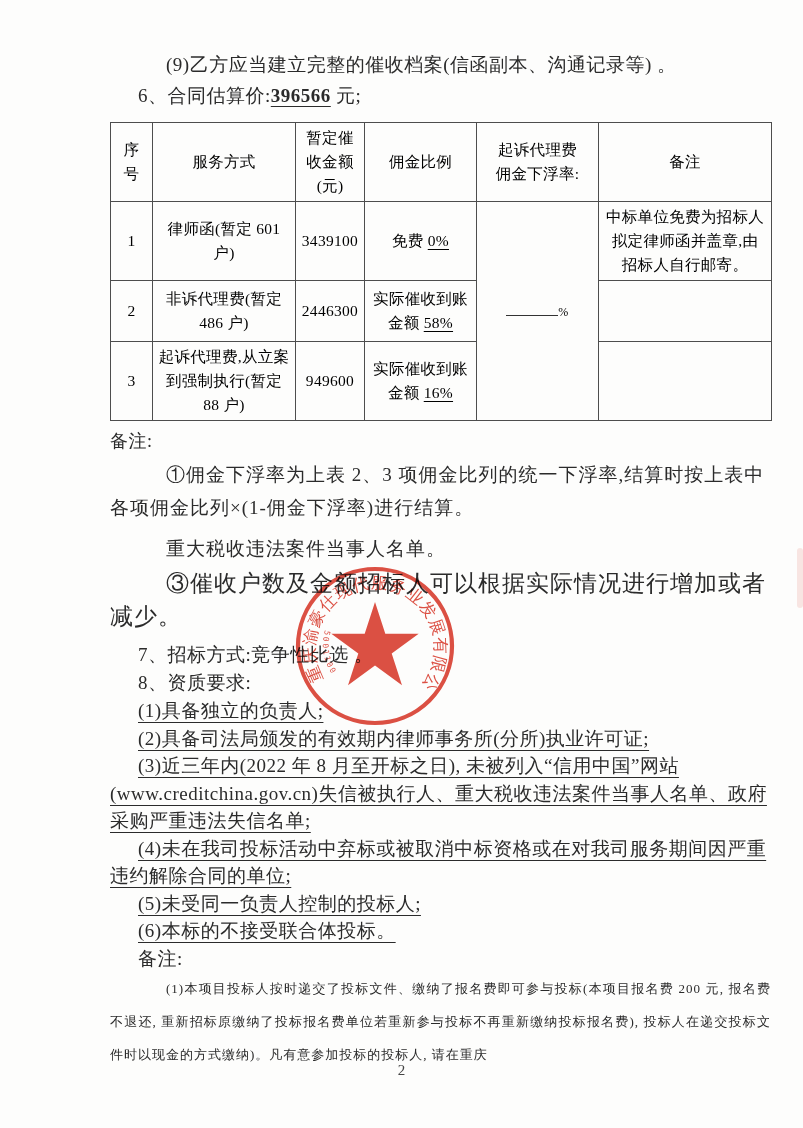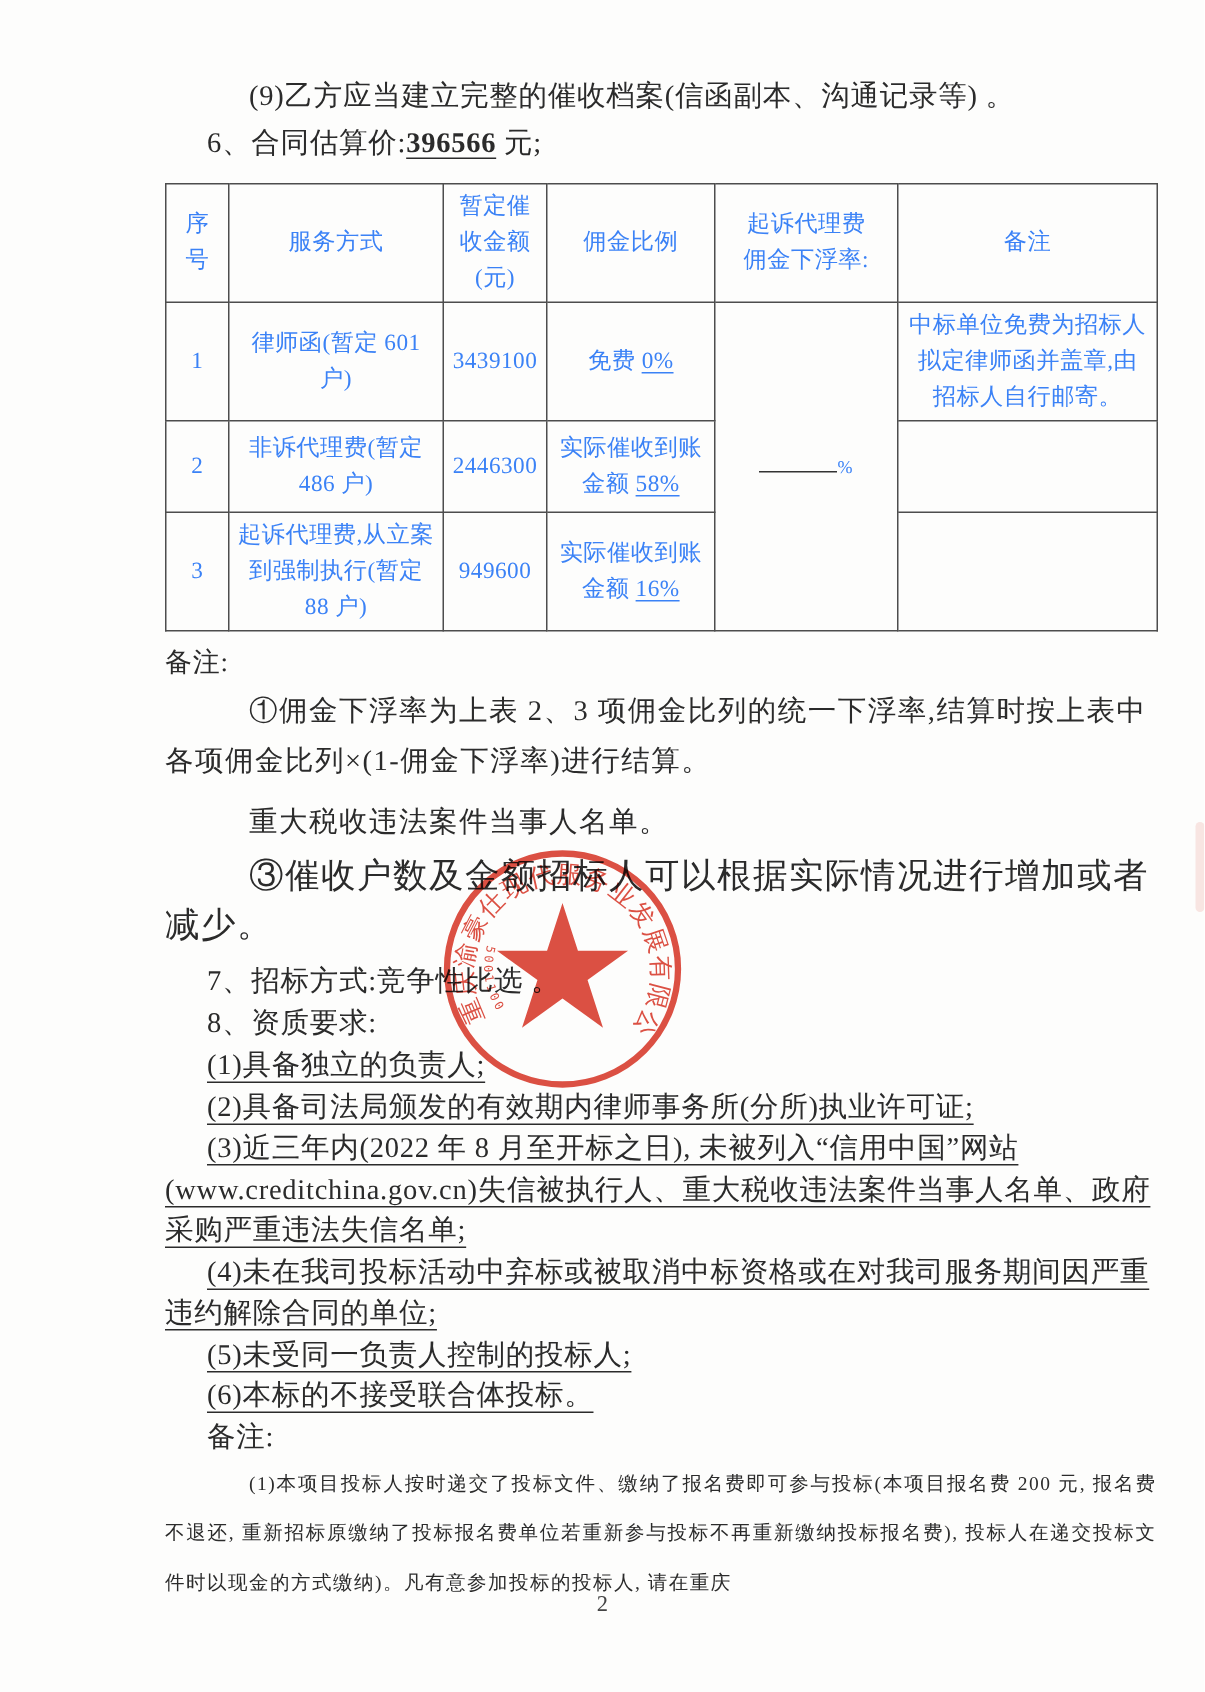--- a/index.html
+++ b/index.html
@@ -14,21 +14,21 @@
   .content{
     position:absolute;left:110px;top:0;width:661px;
   }
   p{margin:0;}
   .l9{padding-top:50px;font-size:19px;line-height:30px;text-indent:56px;letter-spacing:.5px;}
   .l6{font-size:19px;line-height:31px;text-indent:28px;letter-spacing:.5px;}
   .price{font-weight:bold;text-decoration:underline;text-underline-offset:4px;font-family:"Liberation Serif","DejaVu Serif",serif;}
 
   table.fee{
     margin-top:11px;border-collapse:collapse;width:661px;table-layout:fixed;
-    font-size:15.5px;color:#3b82f6;
+    font-size:15.5px;color:#000000;
   }
   table.fee td,table.fee th{
     border:1.2px solid #4d4d4d;
     font-weight:normal;
     text-align:center;vertical-align:middle;
     padding:3px 5px;line-height:24px;letter-spacing:.3px;
   }
   tr.hdr{height:60px;}
   tr.r{height:61px;}
   .u{text-decoration:underline;text-underline-offset:3px;}

